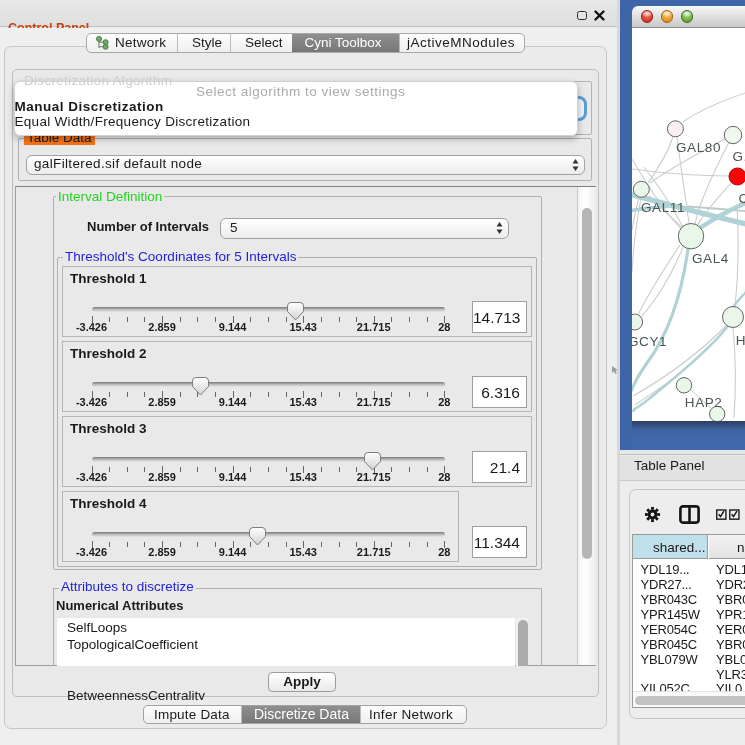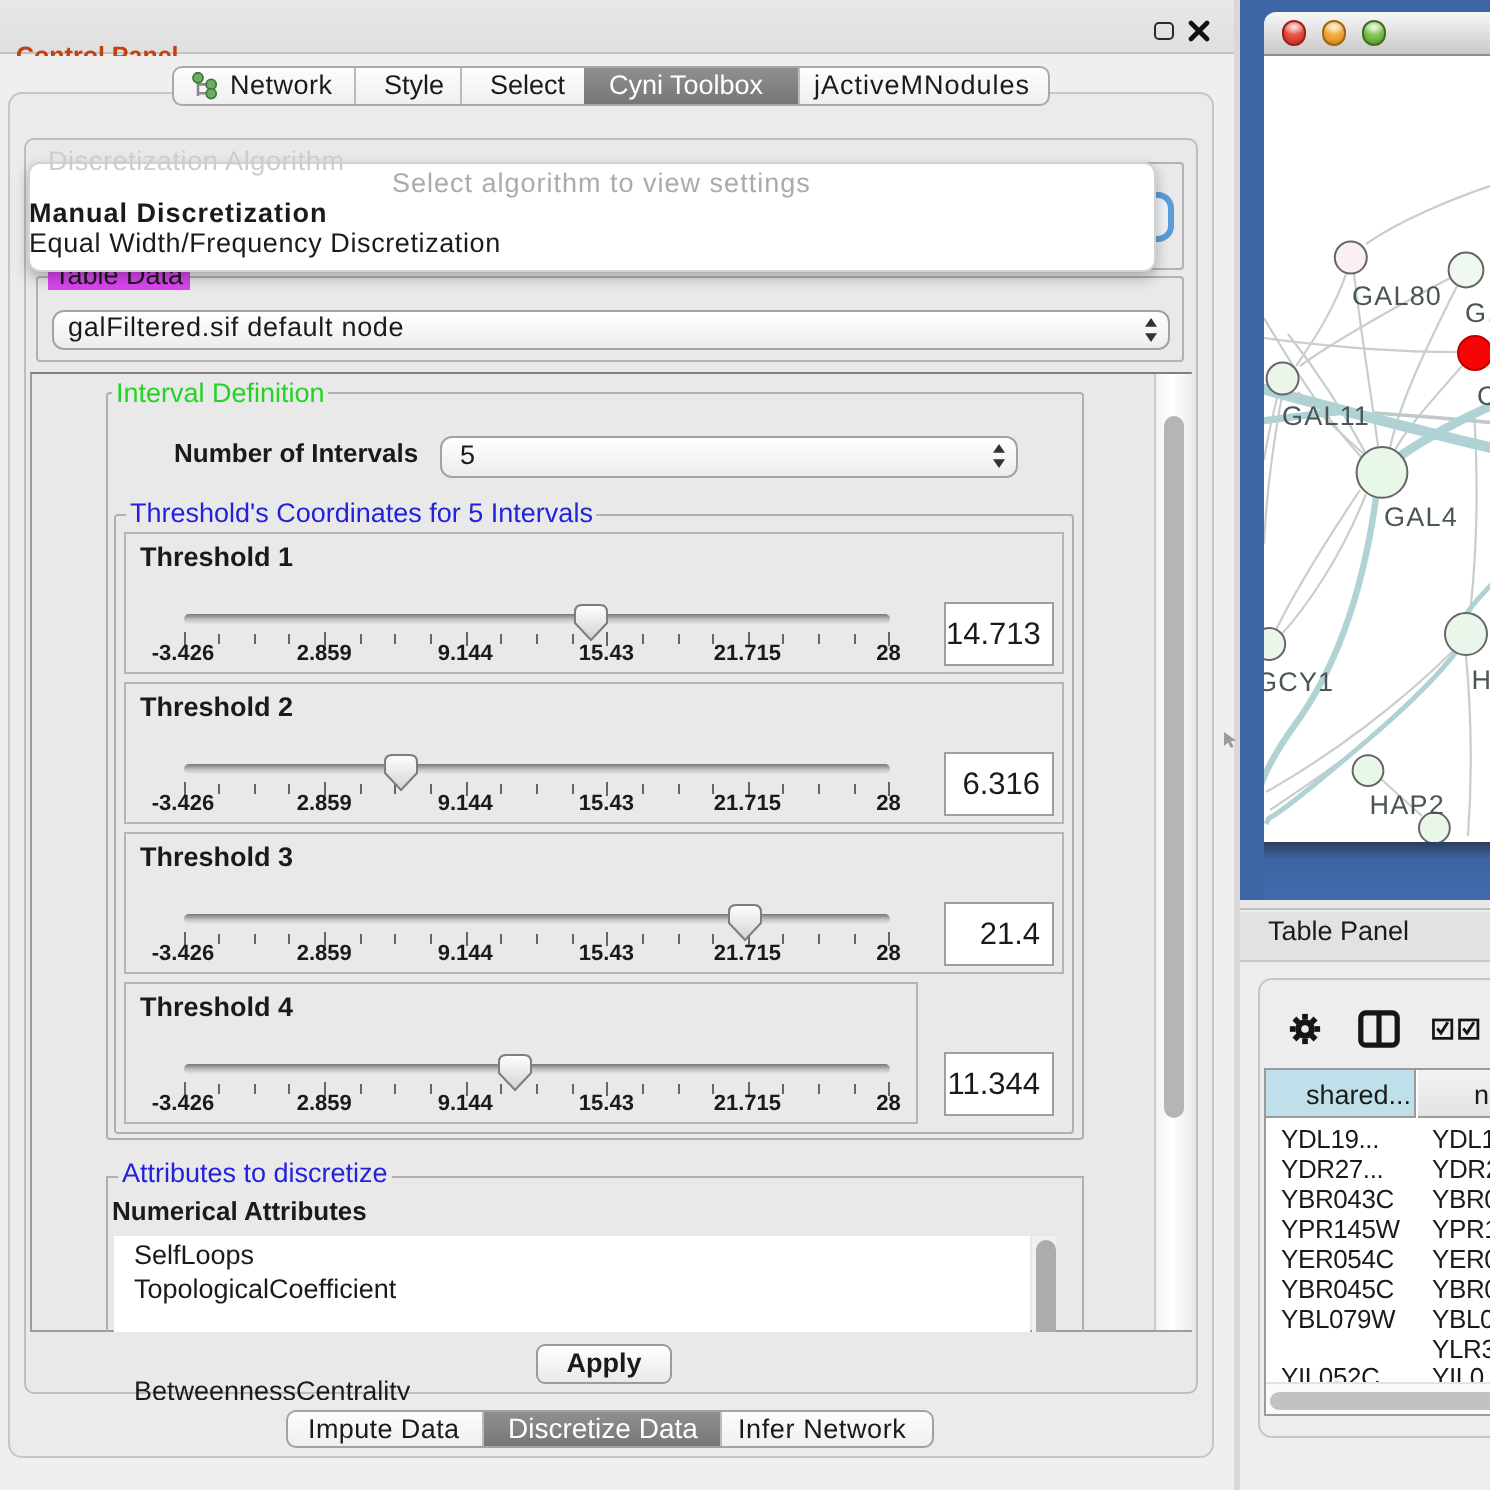--- a/index.html
+++ b/index.html
@@ -37,21 +37,21 @@
 <div class="t" style="left:192px;top:36.3px;">Style</div>
 <div class="t" style="left:245px;top:36.3px;">Select</div>
 <div class="t" style="left:304.5px;top:36.3px;color:#fff;">Cyni Toolbox</div>
 <div class="t" style="left:407px;top:36.3px;letter-spacing:0.5px;">jActiveMNodules</div>
 
 <div class="abs" style="left:18px;top:81px;width:574px;height:54px;border:1px solid #b2b2b2;border-radius:2px;"></div>
 
 <div class="abs" style="left:558px;top:96px;width:29px;height:25px;border:3px solid #5b9dd6;border-radius:8px;background:#eef3f8;"></div>
 
 <div class="abs" style="left:18px;top:138px;width:574px;height:43px;border:1px solid #b2b2b2;border-radius:2px;"></div>
-<div class="t" style="left:24px;top:131.2px;background:#d946ef;padding:0 3px;">Table Data</div>
+<div class="t" style="left:24px;top:131.2px;background:#f97316;padding:0 3px;">Table Data</div>
 <div class="abs" style="left:26px;top:154.5px;width:559px;height:20.5px;background:linear-gradient(#ffffff,#ececec);border:1px solid #a2a2a2;border-radius:6px;"></div>
 <div class="t" style="left:34px;top:157.2px;letter-spacing:0.35px;">galFiltered.sif default node</div>
 <svg class="abs" style="left:572px;top:159px;" width="7" height="12" viewBox="0 0 7 12">
     <path d="M3.5,0 L6.5,4.4 L0.5,4.4 Z" fill="#333"></path>
     <path d="M3.5,12 L6.5,7.6 L0.5,7.6 Z" fill="#333"></path>
   </svg>
 
 <div class="abs" style="left:15px;top:185.5px;width:581px;height:480.5px;border:1px solid #9d9d9d;border-top-color:#7f7f7f;background:#e9e9e9;"></div>
 <div class="abs" style="left:577px;top:186.5px;width:18.5px;height:478.5px;background:linear-gradient(90deg,#f2f2f2,#ffffff 45%,#ececec);border-left:1px solid #c9c9c9;"></div>
 <div class="abs" style="left:582px;top:208px;width:9.5px;height:351px;background:#b5b5b5;border-radius:5px;"></div>

